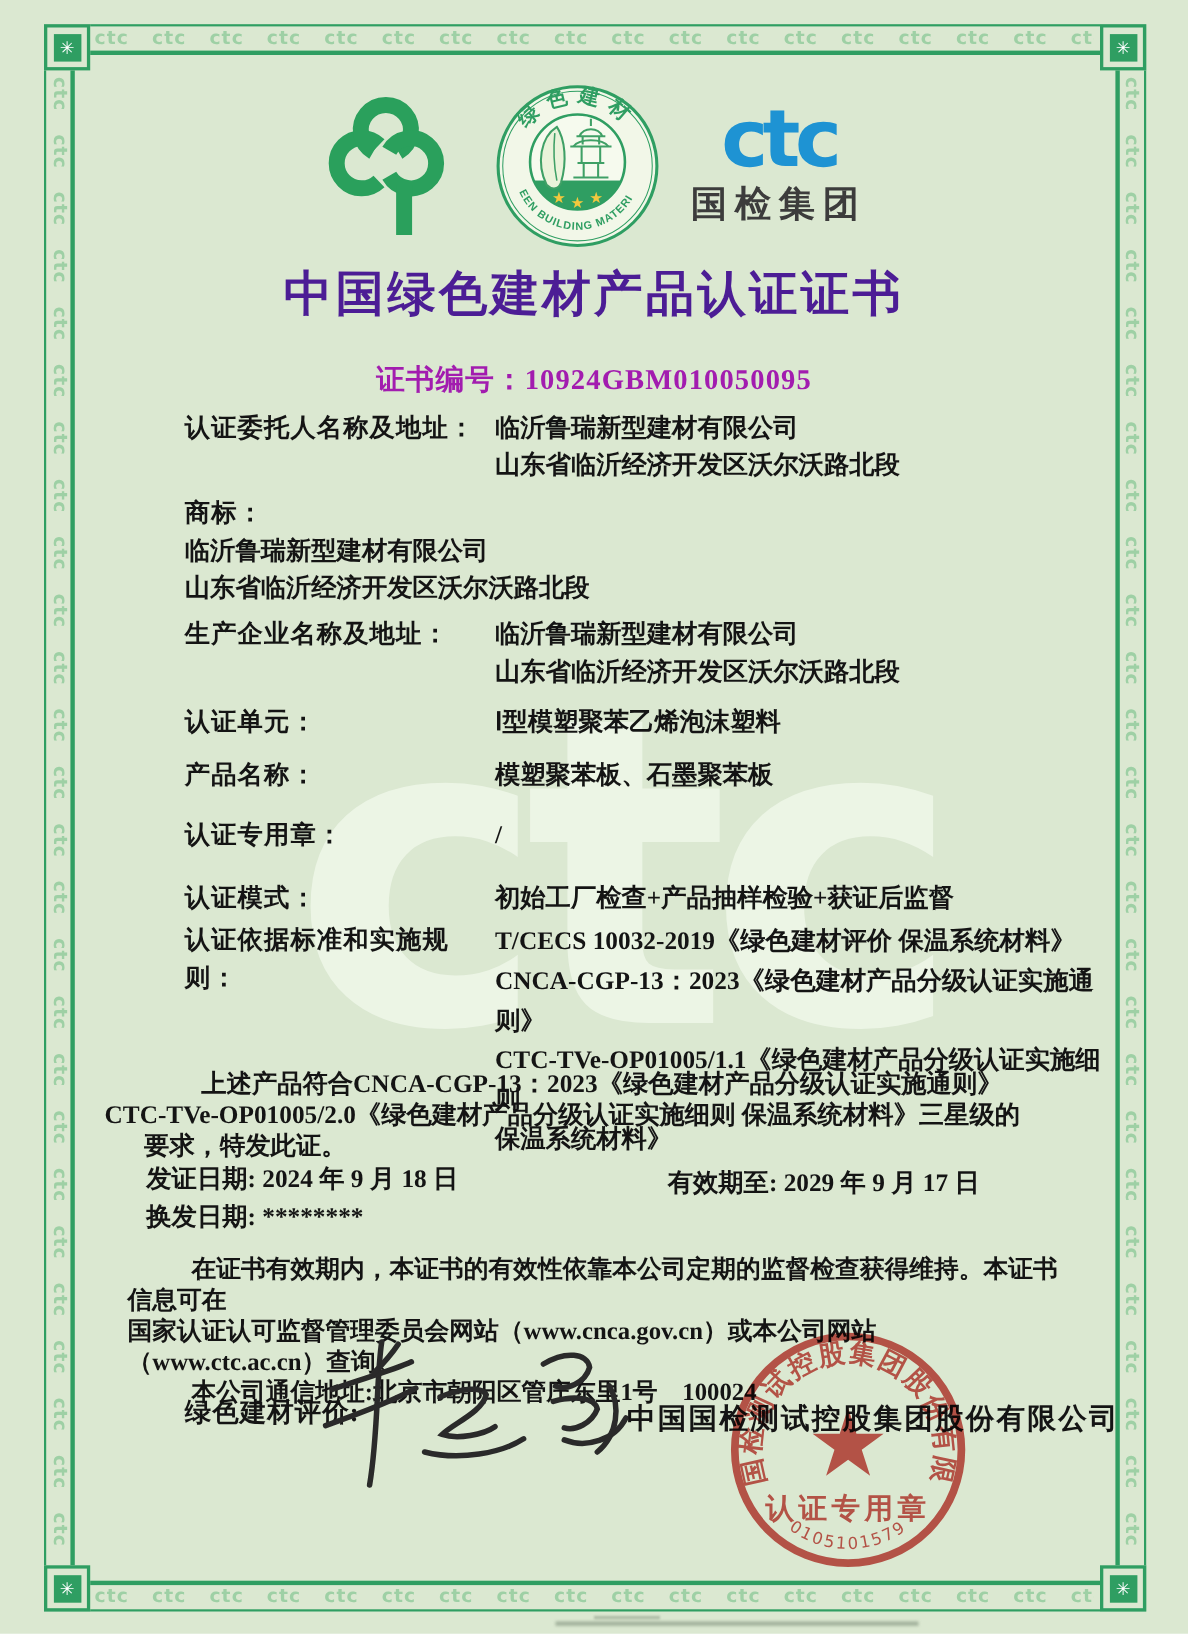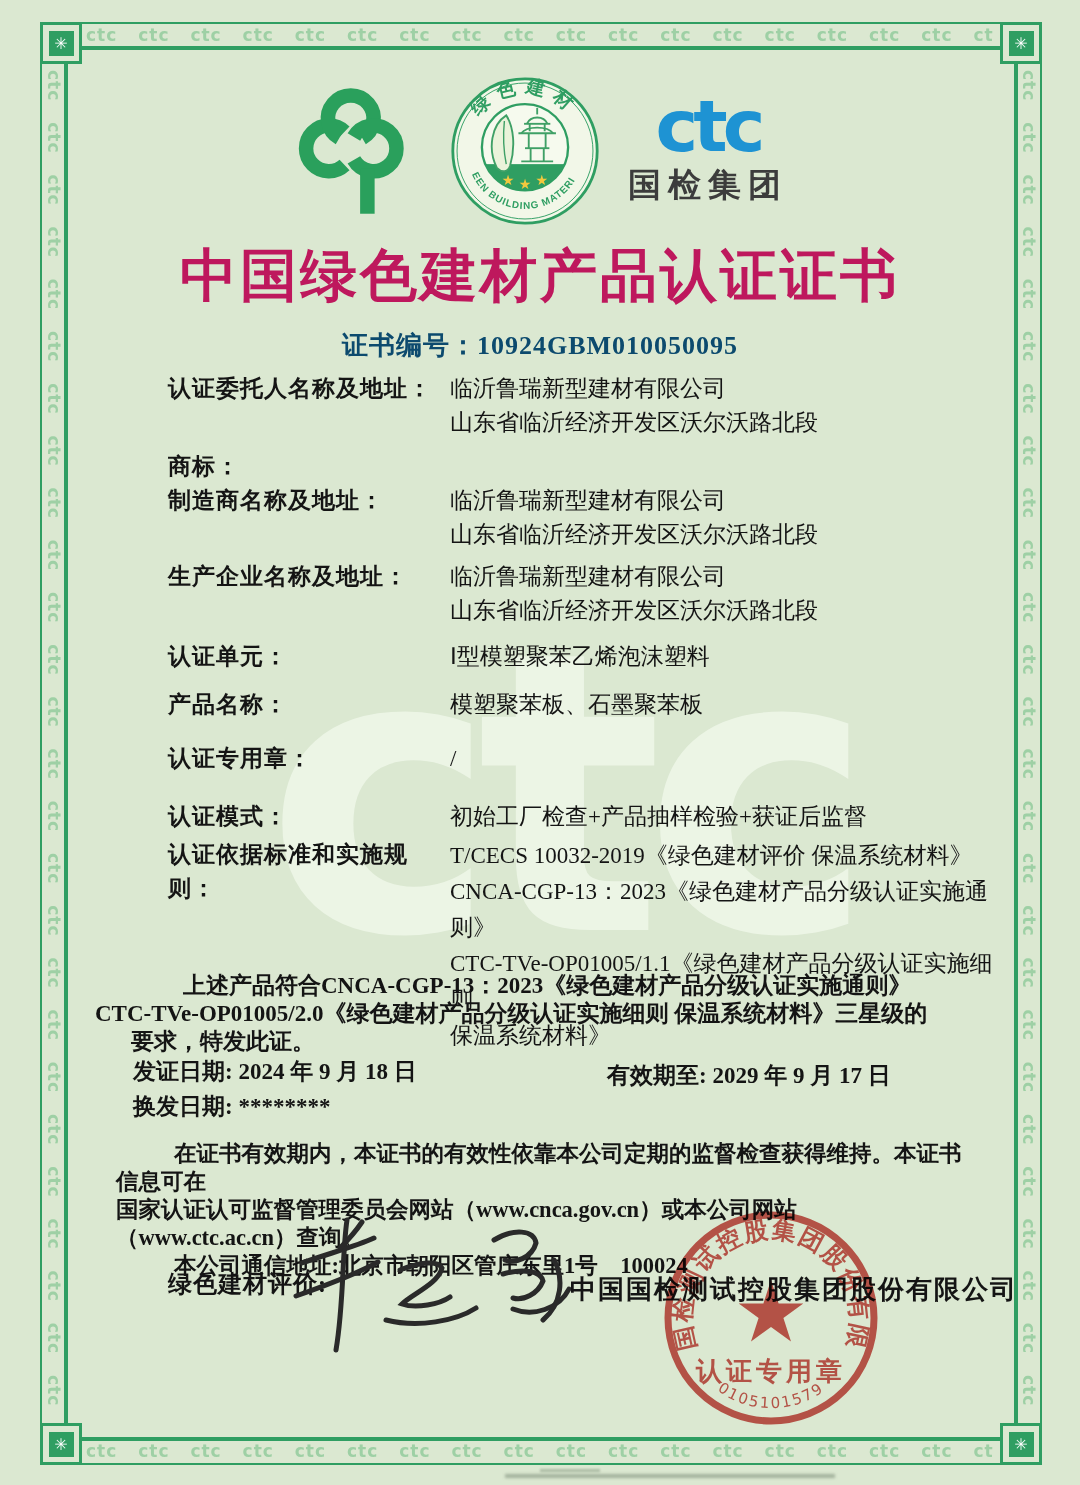--- a/index.html
+++ b/index.html
@@ -32,28 +32,28 @@
   
   .logos{position:absolute;top:76px;left:0;right:0;display:flex;
          justify-content:center;align-items:center;gap:28px;}
   .ctc-logo{ text-align:center; }
   .ctc-word{font-family:"DejaVu Sans", sans-serif;font-weight:bold;font-size:72px;
             line-height:62px;letter-spacing:-5px;color:#1e93d3;}
   .ctc-sub{font-family:Liberation Sans, sans-serif;font-weight:bold;font-size:33px;
            letter-spacing:7px;color:#3c3c3c;margin-top:6px;}
   
   .title{position:absolute;top:238px;left:0;width:100%;text-align:center;
-         font-size:57px;font-weight:bold;color:#be185d;letter-spacing:3px;}
+         font-size:44px;font-weight:bold;color:#4c1d95;letter-spacing:3px;}
   .certno{position:absolute;top:328px;left:0;width:100%;text-align:center;
-          font-size:26px;font-weight:bold;color:#0c4a6e;letter-spacing:1px;}
+          font-size:26px;font-weight:bold;color:#a21caf;letter-spacing:1px;}
   
   .fields{position:absolute;top:372px;left:168px;right:66px;font-size:23px;}
   .frow{display:flex;line-height:34px;}
   .flabel{width:282px;flex:none;font-weight:bold;letter-spacing:1px;}
-  .fvalue{flex:1;font-weight:400;}
+  .fvalue{flex:1;font-weight:700;}
   .fvalue.lh36{line-height:36px;}
   .mb10{margin-bottom:10px}.mb8{margin-bottom:8px}.mb12{margin-bottom:12px}
   .mb14{margin-bottom:14px}.mb20{margin-bottom:20px}.mb24{margin-bottom:24px}
   .mb4{margin-bottom:4px}.mb0{margin-bottom:0}
   
   .statement{position:absolute;top:972px;left:95px;right:86px;font-size:23px;
              line-height:28px;font-weight:600;}
   .statement .l1{text-indent:88px;}
   .statement .l3{margin-left:36px;}
   
@@ -168,21 +168,20 @@
       <div>山东省临沂经济开发区沃尔沃路北段</div>
     </div>
   </div>
   <div class="frow mb0">
     <div class="flabel">商标：</div>
     <div class="fvalue">
       <div></div>
     </div>
   </div>
   <div class="frow mb8">
-    <div class="flabel">制造商名称及地址：</div>
     <div class="fvalue">
       <div>临沂鲁瑞新型建材有限公司</div>
       <div>山东省临沂经济开发区沃尔沃路北段</div>
     </div>
   </div>
   <div class="frow mb12">
     <div class="flabel">生产企业名称及地址：</div>
     <div class="fvalue">
       <div>临沂鲁瑞新型建材有限公司</div>
       <div>山东省临沂经济开发区沃尔沃路北段</div>

